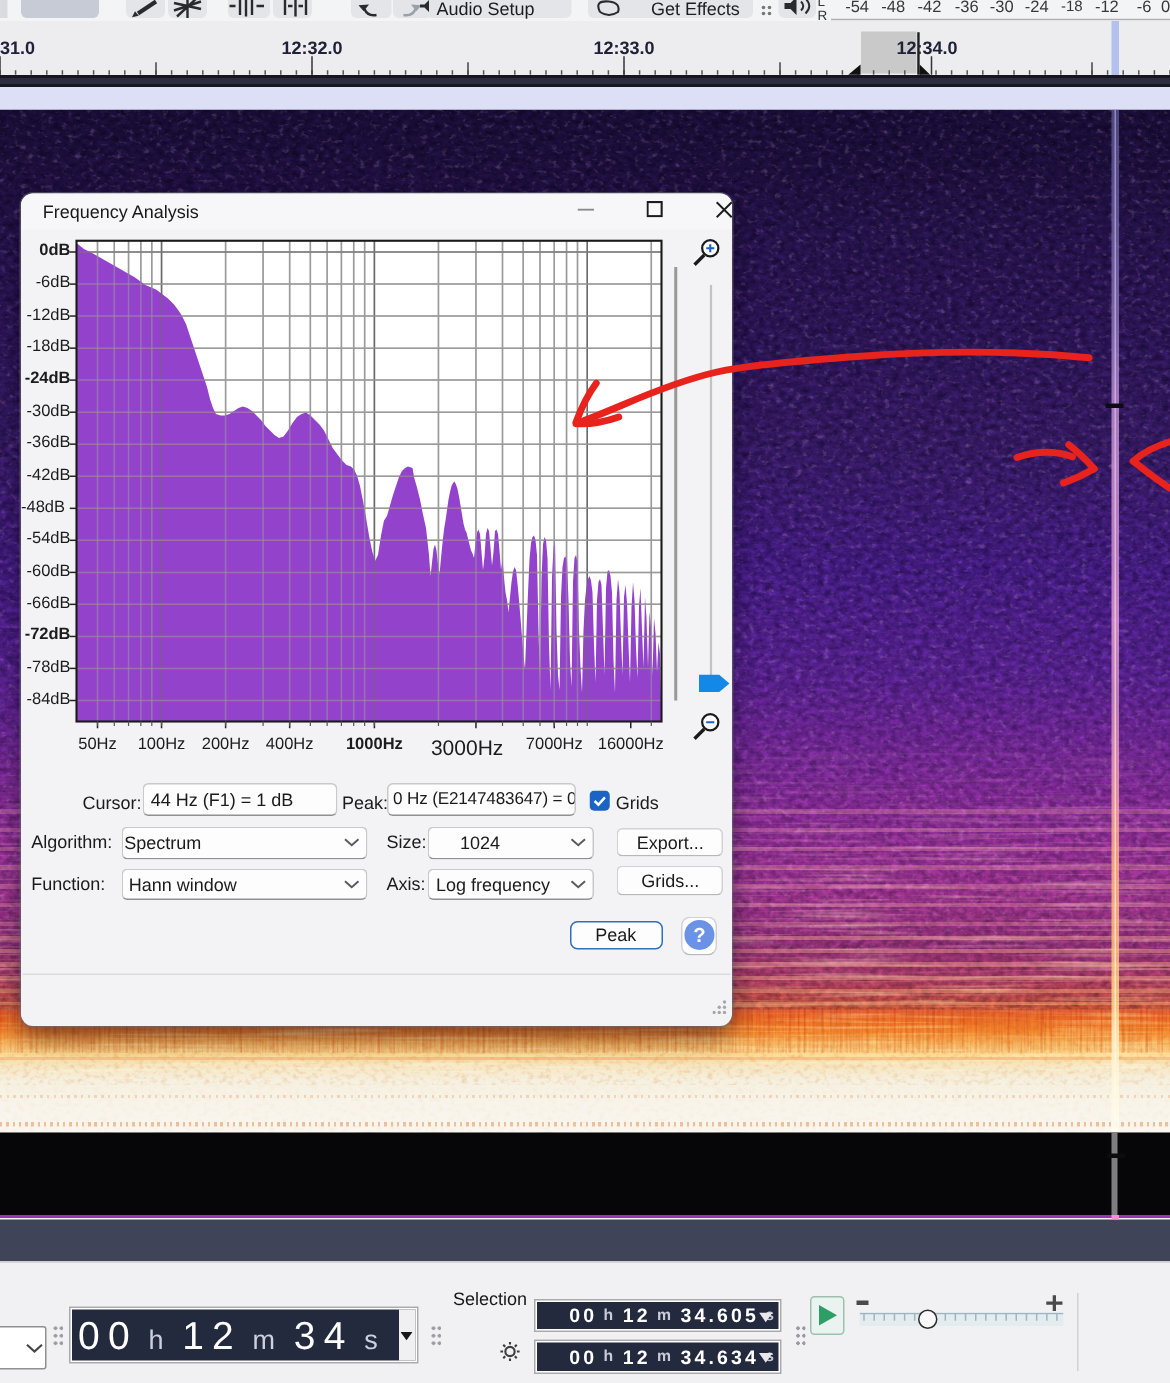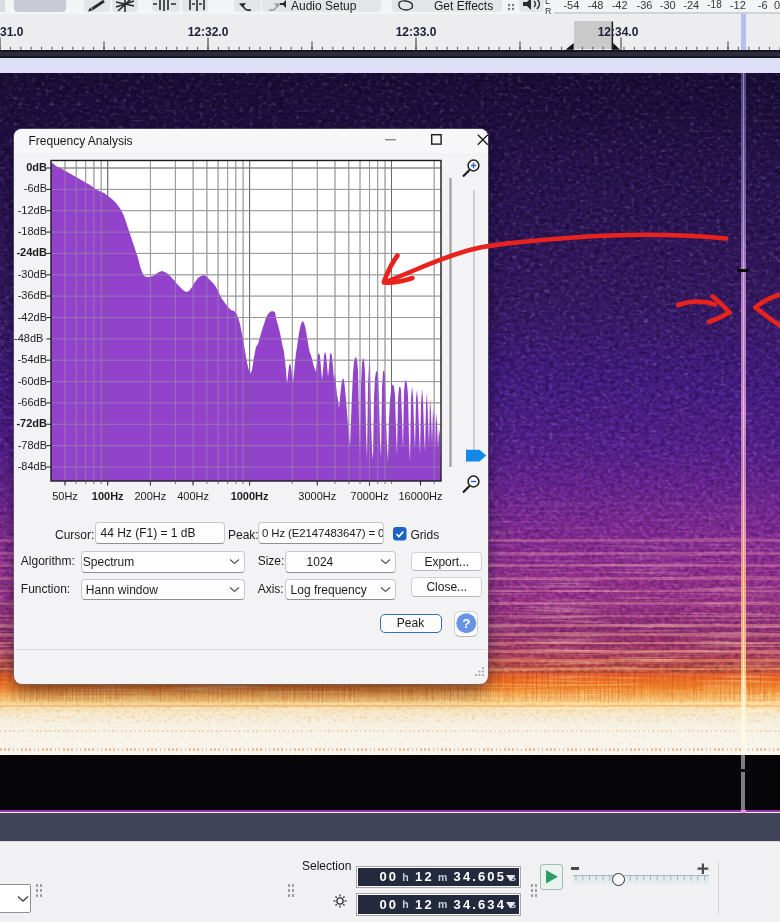--- a/index.html
+++ b/index.html
@@ -293,20 +293,29 @@
   </div>
 <div id="periband" class="abs"></div>
 
 <div id="botbar" class="abs">
  <div class="abs" style="left:-12px;top:42px;width:43px;height:29px;background:#fff;border:1px solid #8f8f94;border-radius:2px">
   <svg class="abs" style="left:28px;top:10px" width="12" height="8">
         <path d="M1,1.5 L6,6 L11,1.5" stroke="#444" stroke-width="1.4" fill="none"></path>
       </svg>
  </div>
  <div class="grip" style="left:35px;top:41px"></div>
+ <div class="timebox" style="left:46px;top:29px;width:232.5px;height:38px">
+  <div class="fill">
+   <span style="font-size:26px;letter-spacing:5.5px;padding-left:4px">00<span style="font-size:18px;color:#ccd1dd"> h </span>12<span style="font-size:18px;color:#ccd1dd"> m </span>34<span style="font-size:18px;color:#ccd1dd"> s</span></span>
+   <span style="position:absolute;right:0;top:0;width:10.5px;height:100%;background:#f0f0f2"></span>
+   <svg style="position:absolute;right:1.5px;top:15px" width="8" height="6">
+          <polygon points="0,0 8,0 4,5.5" fill="#17171a"></polygon>
+        </svg>
+  </div>
+ </div>
  <div class="grip" style="left:287px;top:41px"></div>
  <div class="abs" style="left:302px;top:17px;font-size:12px;color:#17171a">Selection</div>
  <svg class="abs" style="left:332px;top:51px" width="16" height="16" viewBox="0 0 16 16">
   <g fill="none" stroke="#3c3c40" stroke-width="1.4">
    <circle cx="8" cy="8" r="3.1"></circle>
    <path d="M8,1.6 V3.4 M8,12.6 V14.4 M1.6,8 H3.4 M12.6,8 H14.4 M3.5,3.5 L4.8,4.8 M11.2,11.2 L12.5,12.5 M12.5,3.5 L11.2,4.8 M4.8,11.2 L3.5,12.5"></path>
   </g>
  </svg>
  <div class="timebox" style="left:355.5px;top:23.5px;width:165.5px;height:22.5px">
   <div class="fill seltime">00<i style="font-style:normal;font-size:10.5px;color:#c6cbd8"> h </i>12<i style="font-style:normal;font-size:10.5px;color:#c6cbd8"> m </i>34.605<i style="font-style:normal;font-size:10.5px;color:#c6cbd8"> s</i>
@@ -517,25 +526,25 @@
     <div class="abs" style="left:0;top:160.1px;width:33px;text-align:right;font-size:11px;color:#1c1c1c">-36dB</div>
     <div class="abs" style="left:0;top:181.5px;width:33px;text-align:right;font-size:11px;color:#1c1c1c">-42dB</div>
     <div class="abs" style="left:0;top:202.9px;width:33px;text-align:left;font-size:11px;font-weight:400;color:#1c1c1c">-48dB</div>
     <div class="abs" style="left:0;top:224.2px;width:33px;text-align:right;font-size:11px;color:#1c1c1c">-54dB</div>
     <div class="abs" style="left:0;top:245.6px;width:33px;text-align:right;font-size:11px;color:#1c1c1c">-60dB</div>
     <div class="abs" style="left:0;top:266.9px;width:33px;text-align:right;font-size:11px;color:#1c1c1c">-66dB</div>
     <div class="abs" style="left:0;top:288.3px;width:33px;text-align:right;font-size:11px;font-weight:700;color:#1c1c1c">-72dB</div>
     <div class="abs" style="left:0;top:309.6px;width:33px;text-align:right;font-size:11px;color:#1c1c1c">-78dB</div>
     <div class="abs" style="left:0;top:331.0px;width:33px;text-align:right;font-size:11px;color:#1c1c1c">-84dB</div>
  <div class="abs" style="left:21.0px;top:361px;width:60px;text-align:center;font-size:11px;color:#1c1c1c">50Hz</div>
-    <div class="abs" style="left:63.7px;top:361px;width:60px;text-align:center;font-size:11px;font-weight:700;color:#1c1c1c">100Hz</div>
+    <div class="abs" style="left:63.7px;top:361px;width:60px;text-align:center;font-size:11px;font-weight:400;color:#1c1c1c">100Hz</div>
     <div class="abs" style="left:106.4px;top:361px;width:60px;text-align:center;font-size:11px;color:#1c1c1c">200Hz</div>
     <div class="abs" style="left:149.1px;top:361px;width:60px;text-align:center;font-size:11px;color:#1c1c1c">400Hz</div>
     <div class="abs" style="left:205.6px;top:361px;width:60px;text-align:center;font-size:11px;font-weight:700;color:#1c1c1c">1000Hz</div>
-    <div class="abs" style="left:273.3px;top:361px;width:60px;text-align:center;font-size:11px;color:#1c1c1c">3000Hz</div>
+    <div class="abs" style="left:273.3px;top:361px;width:60px;font-size:14px;color:#1c1c1c">3000Hz</div>
     <div class="abs" style="left:325.5px;top:361px;width:60px;text-align:center;font-size:11px;color:#1c1c1c">7000Hz</div>
     <div class="abs" style="left:376.5px;top:361px;width:60px;text-align:center;font-size:11px;color:#1c1c1c">16000Hz</div>
 
  <svg class="abs" style="left:428px;top:26px" width="49" height="480" viewBox="442 155 49 480">
   <line x1="450.5" y1="178" x2="450.5" y2="467" stroke="#989898" stroke-width="2"></line>
   <line x1="474" y1="190" x2="474" y2="450" stroke="#c2c2c2" stroke-width="1.5"></line>
   <g stroke="#1a1a1a" stroke-width="1.5" fill="none">
    <circle cx="473.5" cy="165.5" r="5.4" fill="#fdfdfe"></circle>
    <line x1="469.5" y1="170" x2="463" y2="176.5" stroke-width="2.2"></line>
    <path d="M470.8,165.5 h5.4 M473.5,162.8 v5.4" stroke="#1e5fd0" stroke-width="1.4"></path>
@@ -567,21 +576,21 @@
  <div class="btn" style="left:397.2px;top:422.7px;width:71.2px;height:19.5px;line-height:18px">Export...</div>
 
  <div class="lbl" style="left:6.8px;top:452.5px">Function:</div>
  <div class="field" style="left:66.8px;top:449.8px;width:164px;height:21.5px;line-height:20px;padding-left:4px">Hann window<svg class="abs" style="left:147px;top:6px" width="11" height="7" viewBox="0 0 11 7">
         <path d="M1,1.5 L5.5,5.5 L10,1.5" stroke="#5a5a5e" stroke-width="1.3" fill="none"></path>
       </svg></div>
  <div class="lbl" style="left:243.7px;top:452.5px">Axis:</div>
  <div class="field" style="left:270.6px;top:449.8px;width:111.6px;height:21.5px;line-height:20px;padding-left:5px">Log frequency<svg class="abs" style="left:94px;top:6px" width="11" height="7" viewBox="0 0 11 7">
         <path d="M1,1.5 L5.5,5.5 L10,1.5" stroke="#5a5a5e" stroke-width="1.3" fill="none"></path>
       </svg></div>
- <div class="btn" style="left:397.2px;top:448.1px;width:71.2px;height:19.5px;line-height:18px">Close...</div>
+ <div class="btn" style="left:397.2px;top:448.1px;width:71.2px;height:19.5px;line-height:18px">Grids...</div>
 
  <div class="btn" style="left:365.5px;top:484.5px;width:62px;height:19.5px;line-height:17px;border:1.6px solid #2f6fbd;border-radius:5px">Peak</div>
  <div class="btn" style="left:439.5px;top:482px;width:24.5px;height:25.5px;border-radius:6px"></div>
  <svg class="abs" style="left:441.5px;top:484.3px" width="21" height="21" viewBox="0 0 21 21">
   <circle cx="10.3" cy="10.3" r="10" fill="#6a93e6"></circle>
   <text x="10.3" y="15" font-size="13.5" font-weight="700" fill="#fff" text-anchor="middle" font-family="Liberation Sans,sans-serif">?</text>
  </svg>
  <div class="abs" style="left:1px;top:520px;width:472px;border-top:1px solid #dcdcdf"></div>
  <svg class="abs" style="left:461px;top:537px" width="10" height="10">
   <g fill="#a6a6aa">

